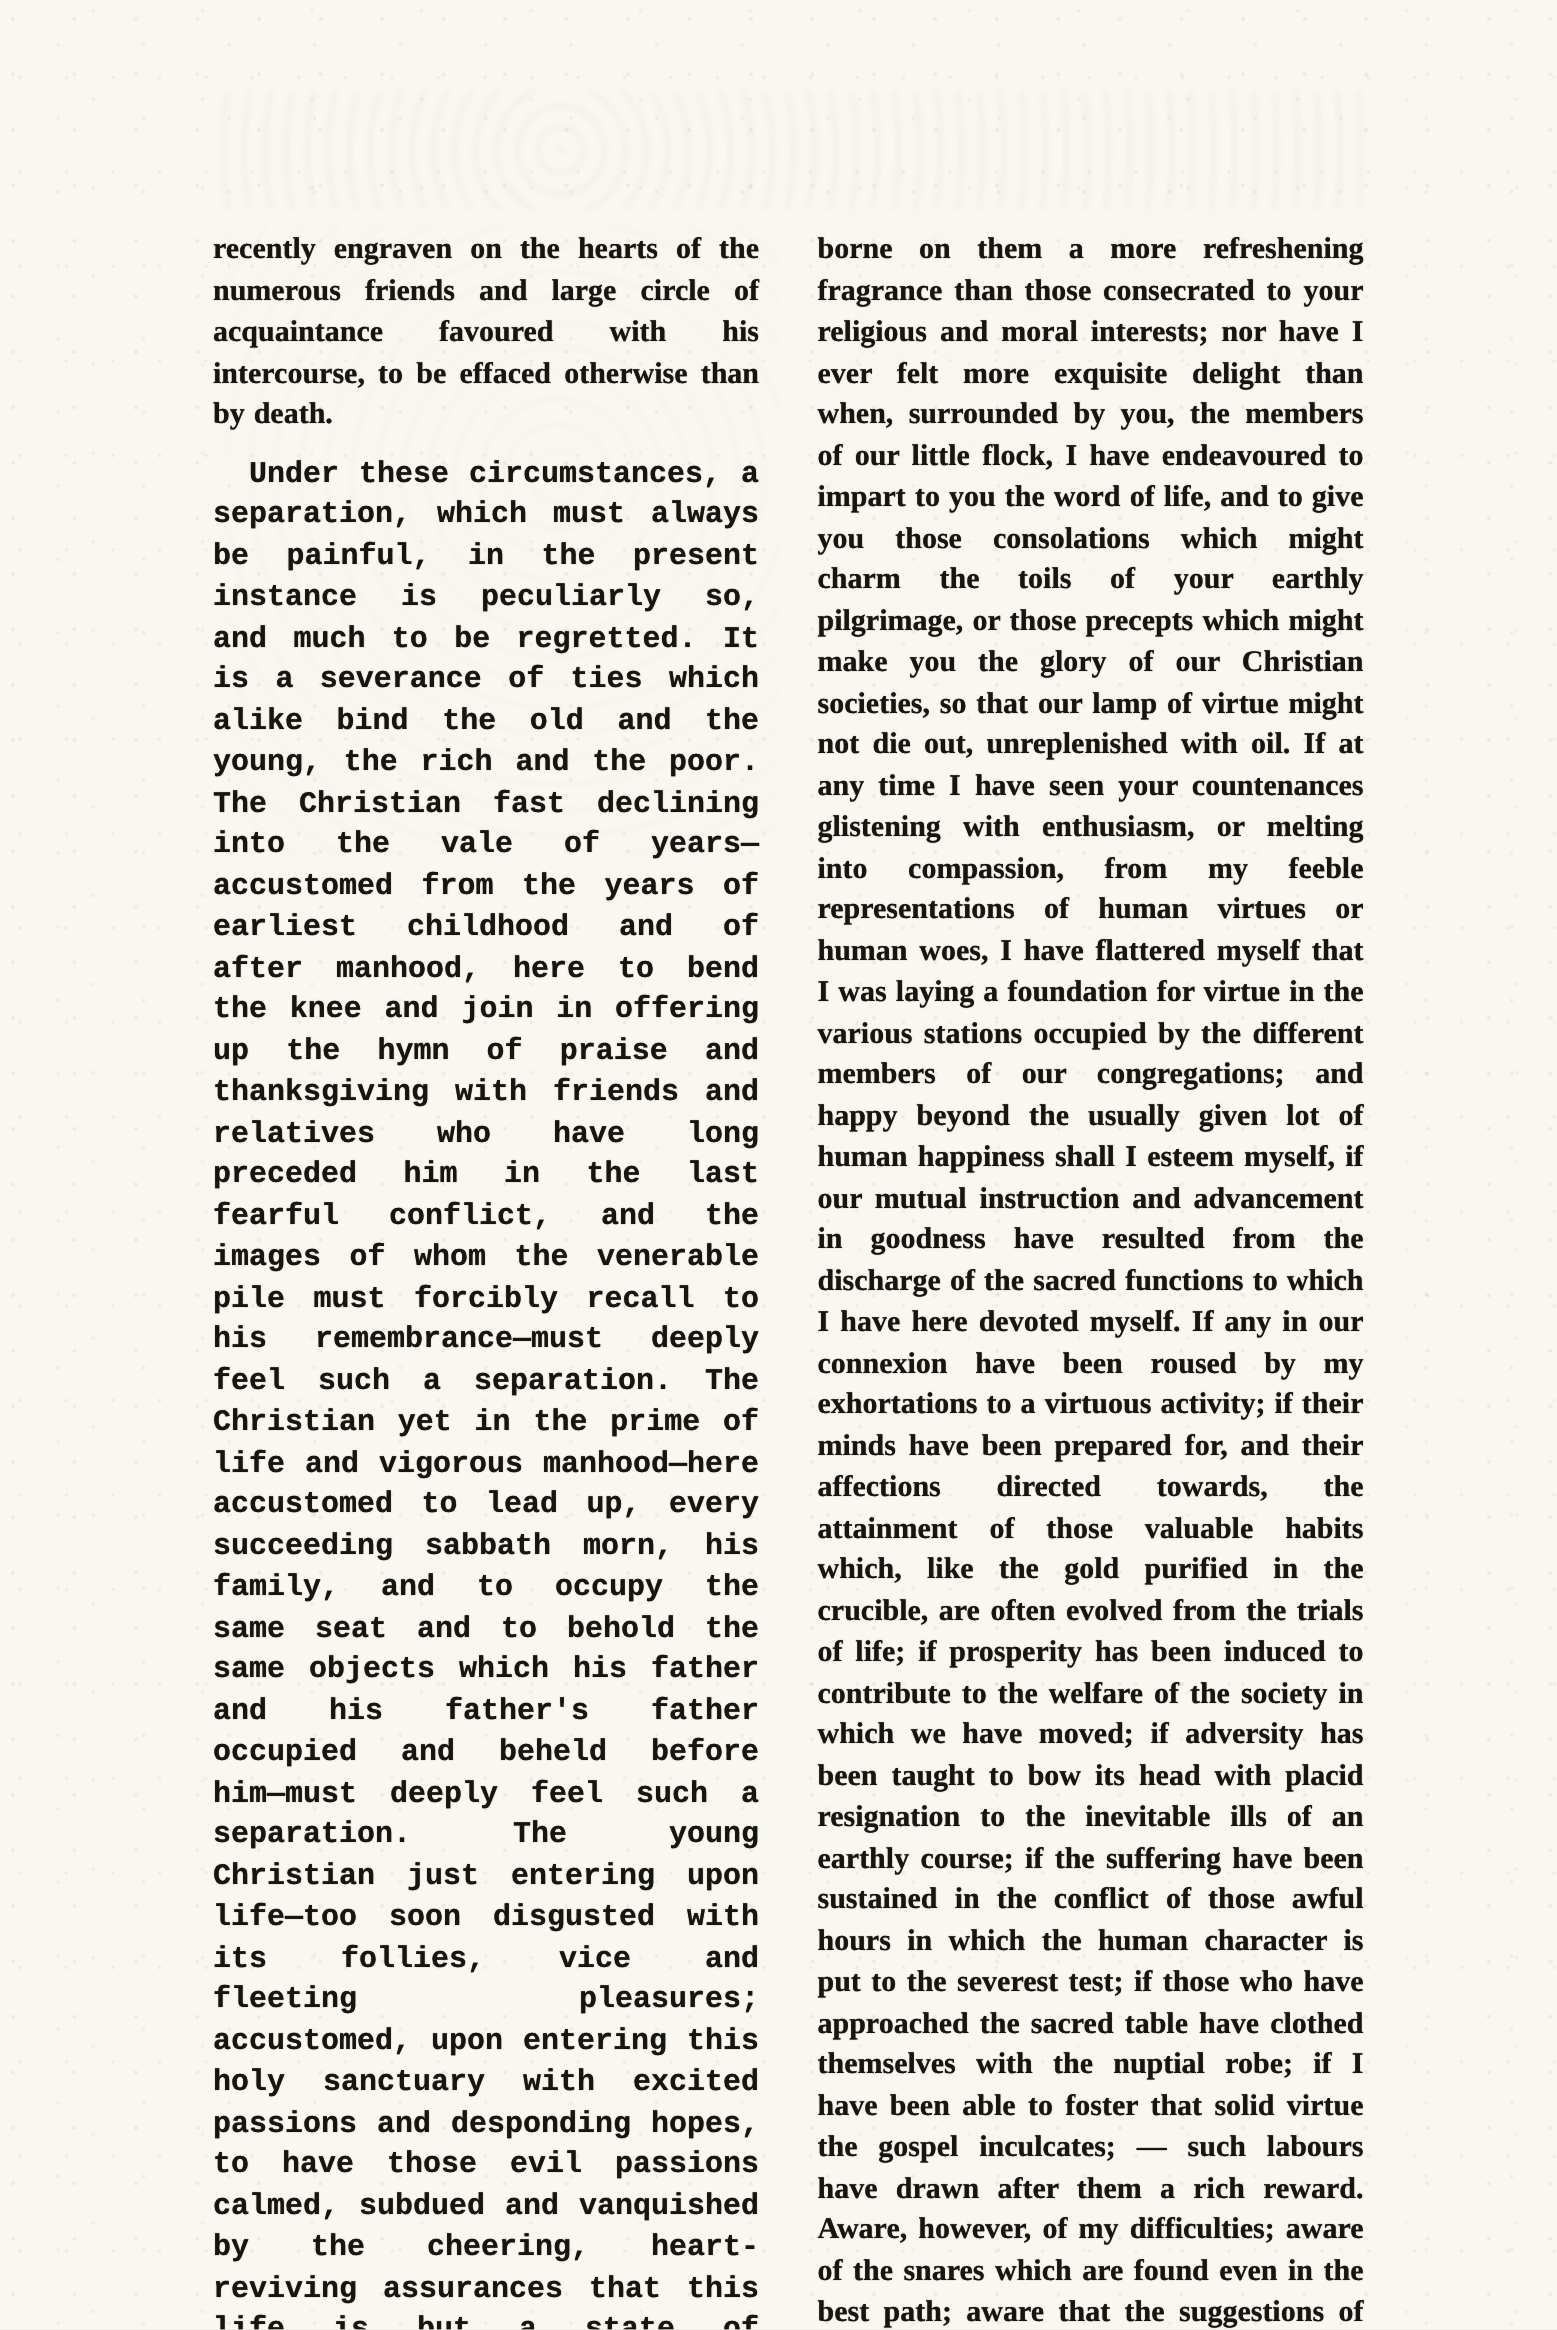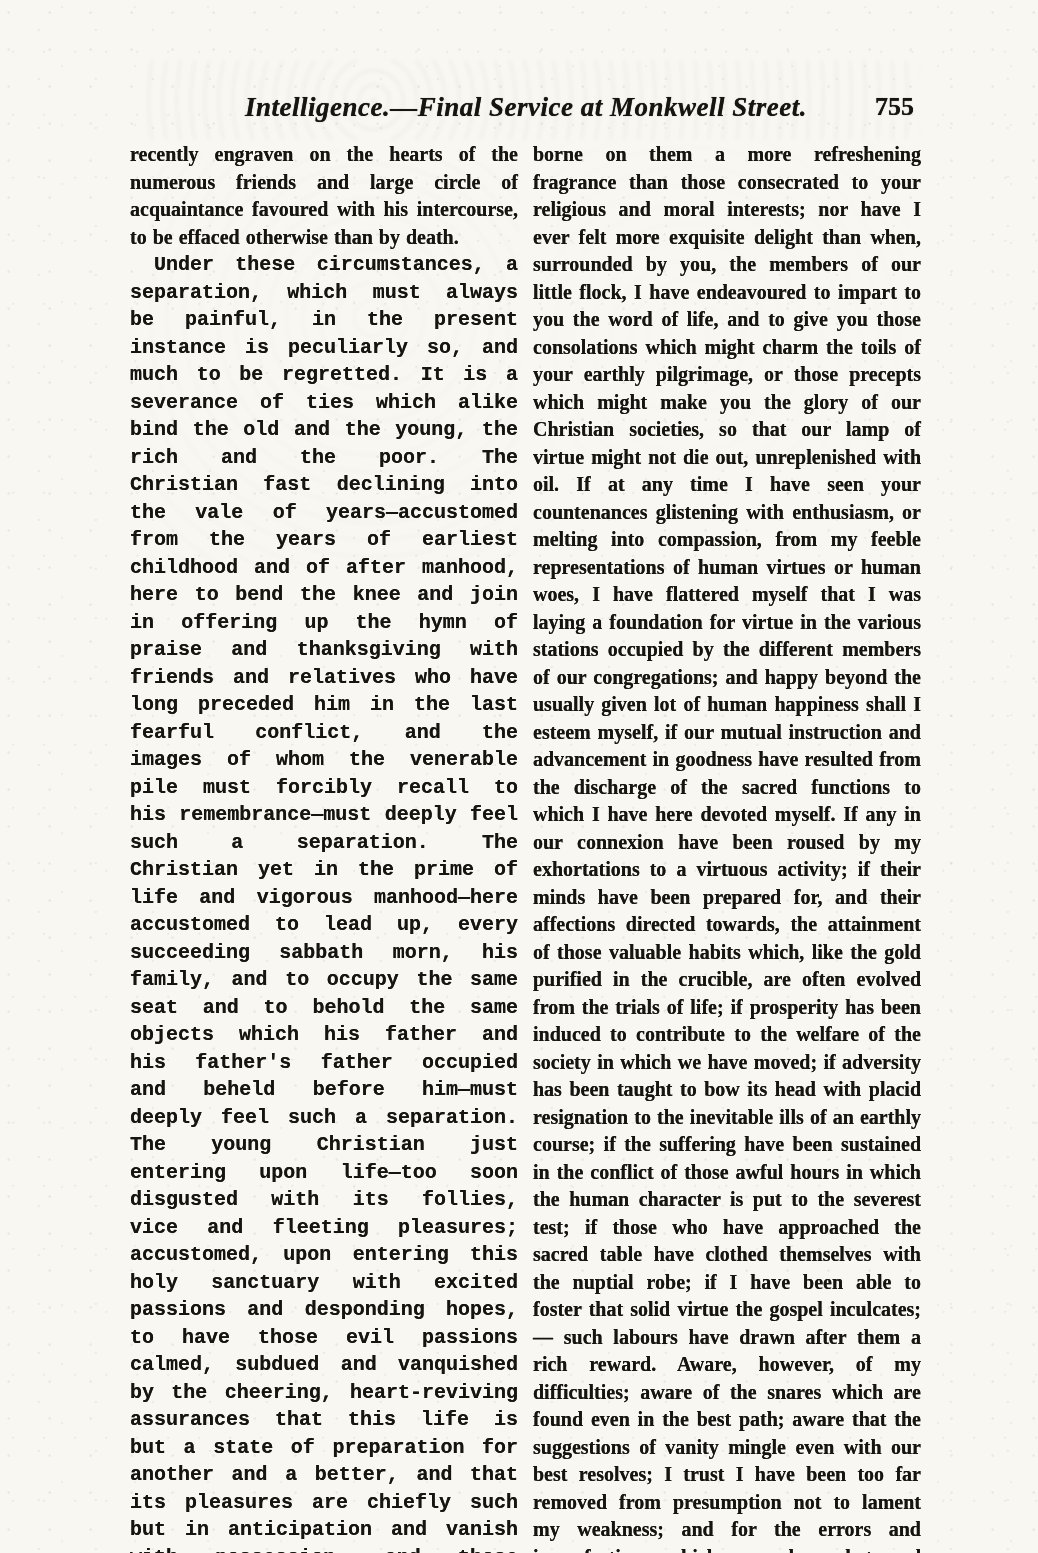--- a/index.html
+++ b/index.html
@@ -79,36 +79,32 @@
   }
   .column {
     width: 388px;
     text-align: justify;
     font-size: 20px;
     line-height: 27.5px;
     font-weight: bold;
     text-shadow: 0 0 0.6px rgba(23,21,15,0.85);
     word-spacing: 1px;
   }
-  .column p { margin: 0; }
+  .column p { margin: 12px; }
   .column p.indent { text-indent: 24px; font-family: Liberation Mono, monospace; }
 </style>
 </head>
 <body>
 
 <div class="page">
 
   <div class="smudge smudge-1"></div>
   <div class="smudge smudge-2"></div>
   <div class="smudge smudge-3"></div>
 
-  <div class="running-head">
-    <span class="running-title">Intelligence.—Final Service at Monkwell Street.</span>
-    <span class="page-number">755</span>
-  </div>
 
   <div class="columns">
 
     <div class="column">
       <p>recently engraven on the hearts of the numerous friends and large circle of acquaintance favoured with his intercourse, to be effaced otherwise than by death.</p>
       <p class="indent">Under these circumstances, a separation, which must always be painful, in the present instance is peculiarly so, and much to be regretted. It is a severance of ties which alike bind the old and the young, the rich and the poor. The Christian fast declining into the vale of years—accustomed from the years of earliest childhood and of after manhood, here to bend the knee and join in offering up the hymn of praise and thanksgiving with friends and relatives who have long preceded him in the last fearful conflict, and the images of whom the venerable pile must forcibly recall to his remembrance—must deeply feel such a separation. The Christian yet in the prime of life and vigorous manhood—here accustomed to lead up, every succeeding sabbath morn, his family, and to occupy the same seat and to behold the same objects which his father and his father's father occupied and beheld before him—must deeply feel such a separation. The young Christian just entering upon life—too soon disgusted with its follies, vice and fleeting pleasures; accustomed, upon entering this holy sanctuary with excited passions and desponding hopes, to have those evil passions calmed, subdued and vanquished by the cheering, heart-reviving assurances that this life is but a state of preparation for another and a better, and that its pleasures are chiefly such but in anticipation and vanish with possession, and those desponding hopes elevated from earth and fixed on heaven—must deeply feel such a separation. And is the minister the only one unmoved ?  Does not the shepherd of the flock deplore the scattering abroad of the objects of his care and watchfulness, and for whom he had accepted so responsible a trust ?  The following termination of an admirable discourse from Matt. xxviii. 20, by the Rev. S. W. Browne, sufficiently shews that he was not the only one unmoved, the only indifferent person in the service of that day :</p>
       <p class="indent">“Such, my Christian friends, are the consolations we may experience at the moment of our dispersion, and amid the ruins of a fallen church.  Christ will still be with us to the end of the world. To the last, we have borne testimony to the truth of his religion and the value of his precepts.  Nor need I expatiate at large, in this my last official discourse, on the motives by which I have been actuated in the performance of the duties your invitation implied, and by the discharge of which I promoted most my own happiness.  No hours have ever</p>
     </div>
 
     <div class="column">

